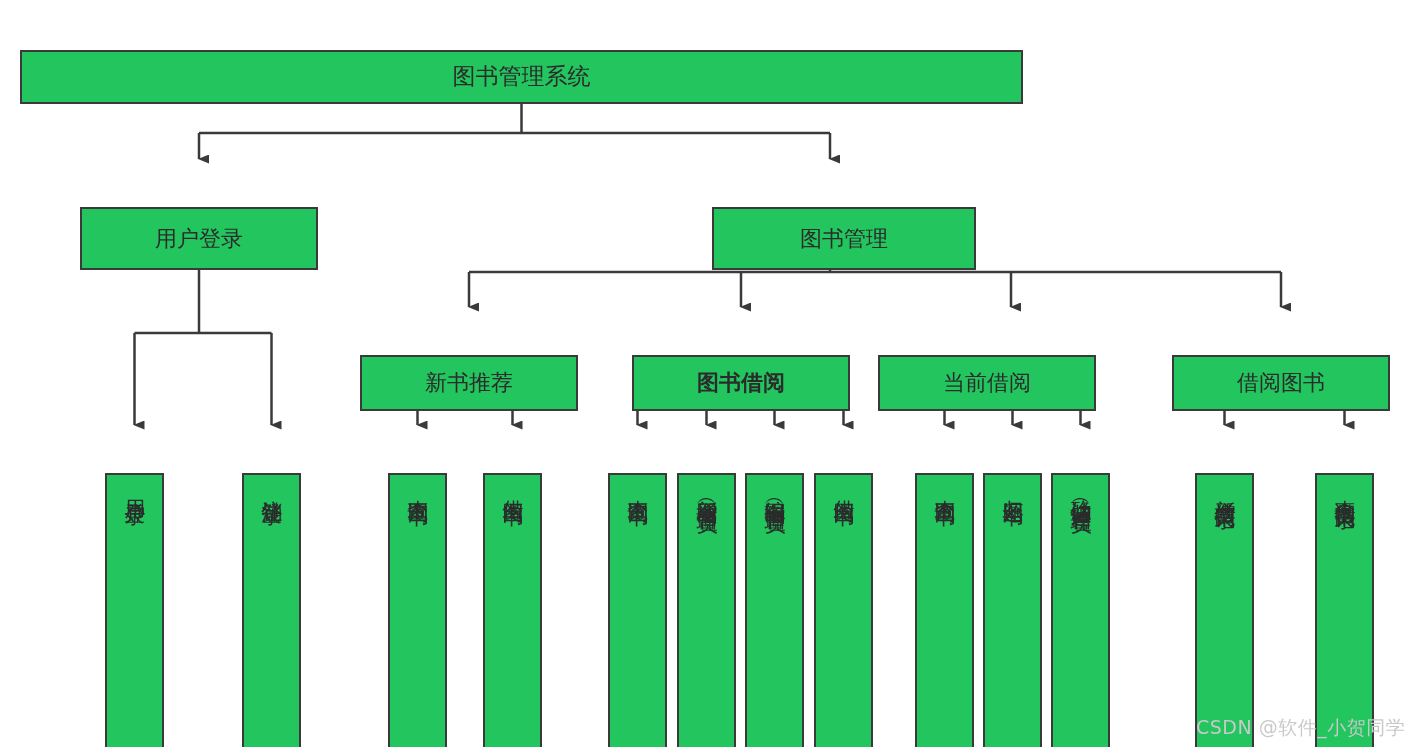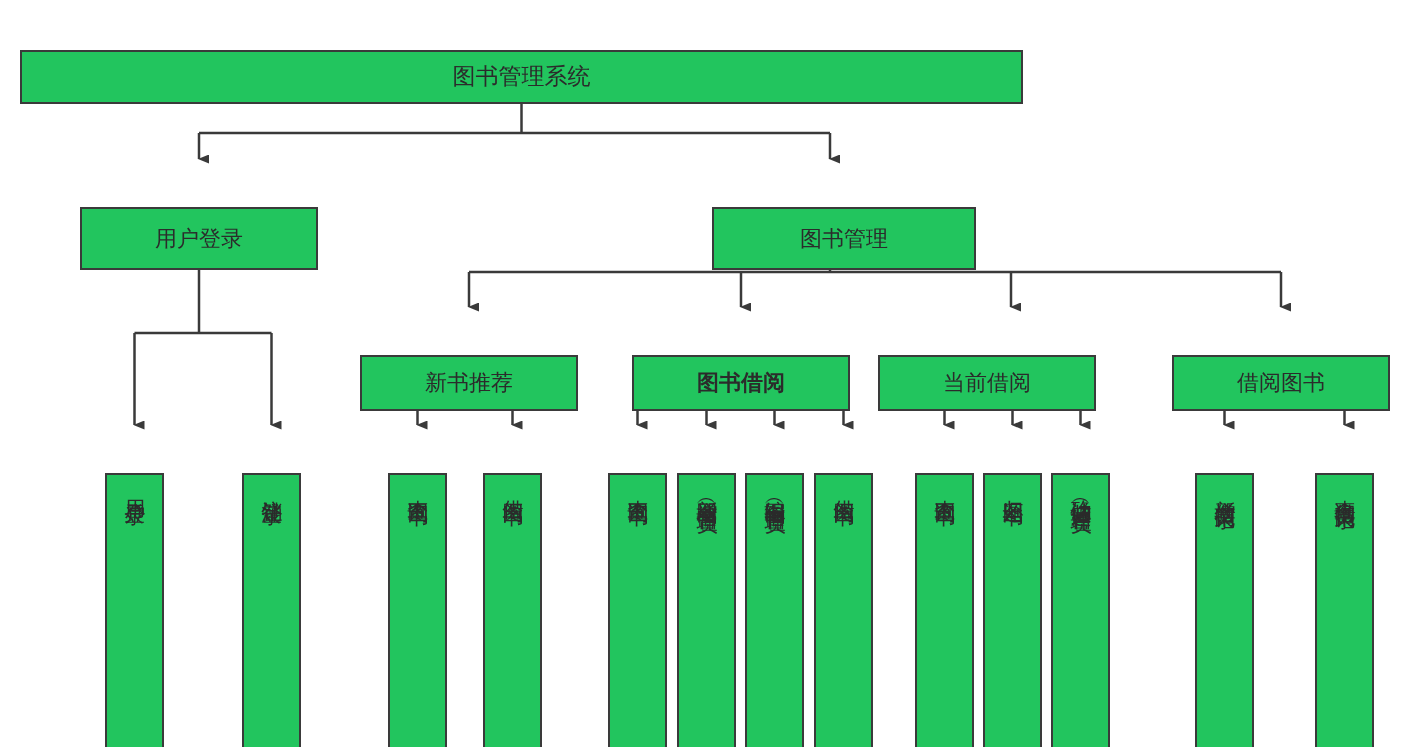--- a/index.html
+++ b/index.html
@@ -178,13 +178,14 @@
         <span class="node-label">确认归还（管理员）</span>
       </div>
       <div class="node leaf" style="left: 1195px; top: 436px; width: 59px; height: 297px;">
         <span class="node-label">新增借阅记录</span>
       </div>
       <div class="node leaf" style="left: 1315px; top: 436px; width: 59px; height: 297px;">
         <span class="node-label">查询借阅记录</span>
       </div>
     </div>
 
+  <div class="watermark" style="left:1196px; top:715px;">CSDN @软件_小贺同学</div>
 </div>
 
 </body></html>

